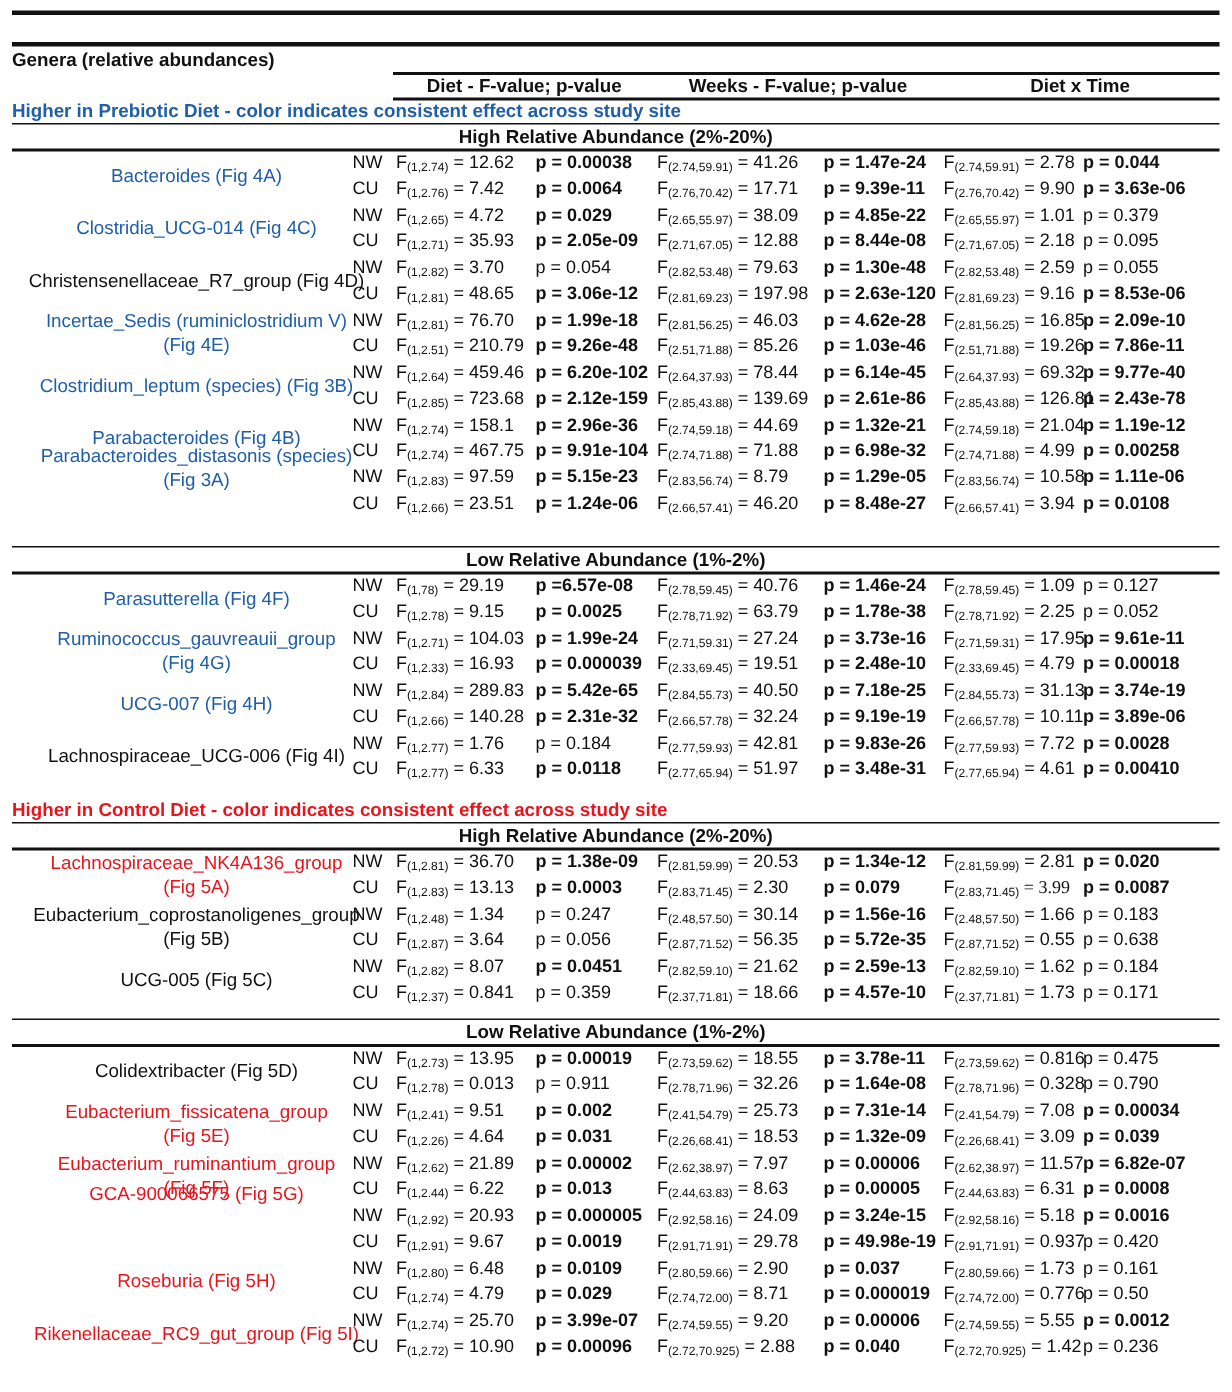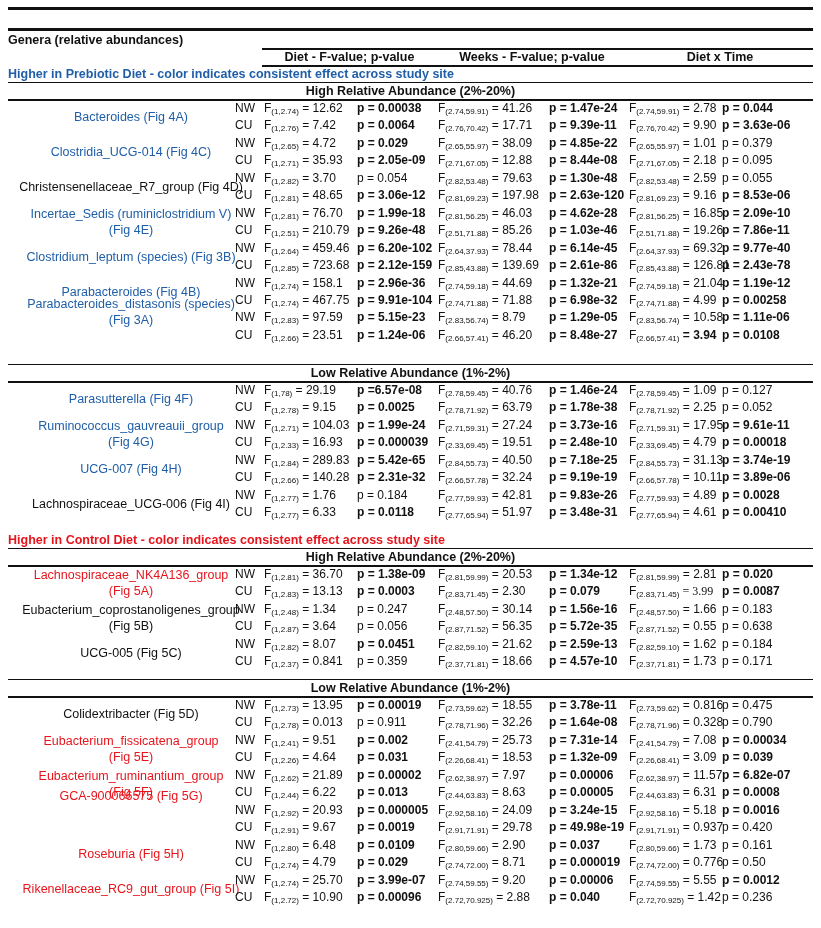--- a/index.html
+++ b/index.html
@@ -208,21 +208,21 @@
         <span class="pw bold">p = 1.29e-05</span>
         <span class="fx">F<sub>(2.83,56.74)</sub><span style="position: static;"> = 10.58</span></span>
         <span class="px bold">p = 1.11e-06</span>
       </div>
       <div class="row" style="top: 326.85px;">
         <span class="site">CU</span>
         <span class="fd">F<sub>(1,2.66)</sub><span style="position: static;"> = 23.51</span></span>
         <span class="pd bold">p = 1.24e-06</span>
         <span class="fw">F<sub>(2.66,57.41)</sub><span style="position: static; margin-top: 41px;"> = 46.20</span></span>
         <span class="pw bold">p = 8.48e-27</span>
-        <span class="fx">F<sub>(2.66,57.41)</sub><span style="position: static; font-weight: bold;"> = 3.94</span></span>
+        <span class="fx">F<sub>(2.66,57.41)</sub><span style="position: static;"> = 3.94</span></span>
         <span class="px bold">p = 0.0108</span>
       </div>
       <div class="hline " style="left: 8px; width: 805px; top: 364px;"></div>
       <div class="sub-title" style="top: 365px;">Low Relative Abundance (1%-2%)</div>
       <div class="hline med" style="left: 8px; width: 805px; top: 381px;"></div>
       <div class="genus c-blue" style="top: 382px; height: 34.9px;">
         <span class="gtext"><span>Parasutterella (Fig 4F)</span></span>
       </div>
       <div class="row" style="top: 382px;">
         <span class="site">NW</span>
@@ -286,21 +286,21 @@
       </div>
       <div class="genus c-black" style="top: 486.7px; height: 34.9px;">
         <span class="gtext"><span>Lachnospiraceae_UCG-006 (Fig 4I)</span></span>
       </div>
       <div class="row" style="top: 486.7px;">
         <span class="site">NW</span>
         <span class="fd">F<sub>(1,2.77)</sub><span style="position: static;"> = 1.76</span></span>
         <span class="pd">p = 0.184</span>
         <span class="fw">F<sub>(2.77,59.93)</sub><span style="position: static;"> = 42.81</span></span>
         <span class="pw bold">p = 9.83e-26</span>
-        <span class="fx">F<sub>(2.77,59.93)</sub><span style="position: static;"> = 4.89</span></span>
+        <span class="fx">F<sub>(2.77,59.93)</sub><span style="position: static;"> = 7.72</span></span>
         <span class="px bold">p = 0.0028</span>
       </div>
       <div class="row" style="top: 504.15px;">
         <span class="site">CU</span>
         <span class="fd">F<sub>(1,2.77)</sub><span style="position: static;"> = 6.33</span></span>
         <span class="pd bold">p = 0.0118</span>
         <span class="fw">F<sub>(2.77,65.94)</sub><span style="position: static;"> = 51.97</span></span>
         <span class="pw bold">p = 3.48e-31</span>
         <span class="fx">F<sub>(2.77,65.94)</sub><span style="position: static;"> = 4.61</span></span>
         <span class="px bold">p = 0.00410</span>

